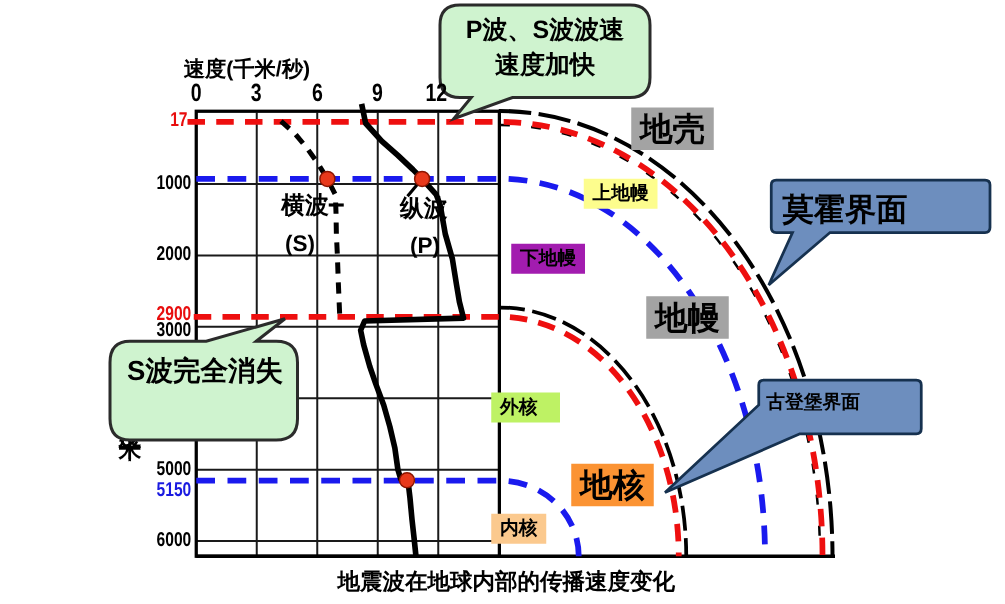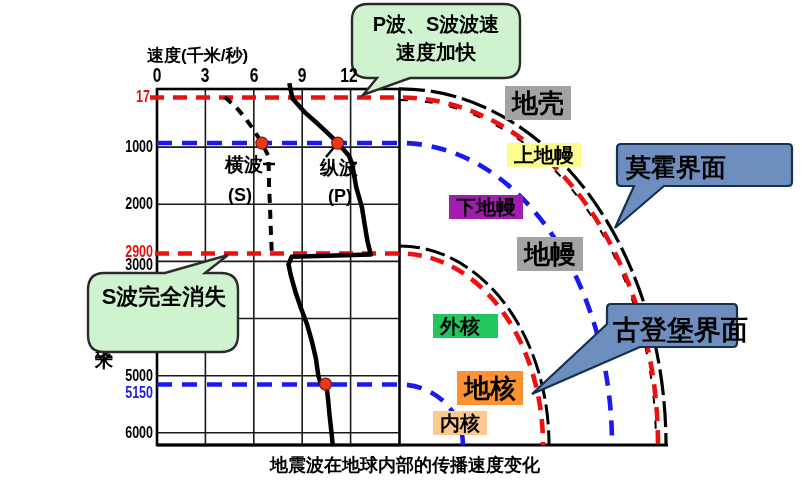--- a/index.html
+++ b/index.html
@@ -7,21 +7,21 @@
          font-family:"Liberation Sans","DejaVu Sans",sans-serif;}
   #chart-svg{position:absolute;left:0;top:0;z-index:1;}
   .under{position:absolute;z-index:0;}
   .lbl{position:absolute;z-index:2;font-weight:bold;color:#000;white-space:nowrap;}
   .tick{transform:scaleX(.78);}
   .xtick{font-size:20px;line-height:20px;width:36px;text-align:center;transform-origin:center;}
   .ytick{font-size:16px;line-height:16px;width:50px;text-align:right;transform-origin:right center;}
   .red{color:#e80d0d;}
   .blue{color:#1a1ae0;}
   .tag{padding:2px 7px;}
-  .tag-sm{font-size:20px;line-height:20px;margin-left:40px;}
+  .tag-sm{font-size:15px;line-height:20px;}
   .tag-lg{font-size:26px;line-height:30px;}
   .callout-text{text-align:center;background:transparent;}
   .wave-lbl{font-size:19px;line-height:21px;text-align:right;}
   .vertical-label{writing-mode:vertical-rl;font-size:18px;font-weight:bold;letter-spacing:2px;}
 </style>
 </head>
 <body>
 
 <div id="stage">
 
@@ -108,28 +108,28 @@
 
   <div class="lbl wave-lbl" style="left:203px;top:154px;width:60px;">横波</div>
   <div class="lbl wave-lbl" style="left:208px;top:185px;width:44px;font-size:18px;">(S)</div>
   <div class="lbl wave-lbl" style="left:298px;top:157px;width:60px;">纵波</div>
   <div class="lbl wave-lbl" style="left:308px;top:186px;width:44px;font-size:18px;">(P)</div>
 
   <div class="lbl tag tag-lg" style="left:505px;top:86px;background:#a3a3a3;">地壳</div>
   <div class="lbl tag tag-sm" style="left:467px;top:143px;background:#fdfd8d;">上地幔</div>
   <div class="lbl tag tag-sm" style="left:409px;top:195px;background:#a21caf;">下地幔</div>
   <div class="lbl tag tag-lg" style="left:517px;top:237px;background:#a3a3a3;">地幔</div>
-  <div class="lbl tag tag-sm" style="left:393px;top:314px;background:#22c55e;padding-right:18px;">外核</div>
+  <div class="lbl tag tag-sm" style="left:393px;top:314px;background:#bef264;padding-right:18px;">外核</div>
   <div class="lbl tag tag-sm" style="left:393px;top:411px;background:#fbc98e;">内核</div>
   <div class="lbl callout-text" style="left:352px;top:10px;width:168px;font-size:20px;line-height:28px;">
     <div>P波、S波波速</div>
     <div>速度加快</div>
   </div>
 
   <div class="lbl tag tag-lg" style="left:457px;top:371px;background:#fb9333;">地核</div>
   <div class="lbl callout-text" style="left:94px;top:281px;width:140px;font-size:22px;line-height:31px;">
     <div>S波完全消失</div>
   </div>
   <div class="lbl" style="left:626px;top:151px;font-size:25px;">莫霍界面</div>
-  <div class="lbl" style="left:613px;top:312px;font-size:27px;">古登堡界面</div>
+  <div class="lbl" style="left:613px;top:312px;font-size:15px;">古登堡界面</div>
 
   <div class="lbl" style="left:240px;top:453px;width:330px;text-align:center;font-size:18px;">地震波在地球内部的传播速度变化</div>
 </div>
 
 </body></html>

